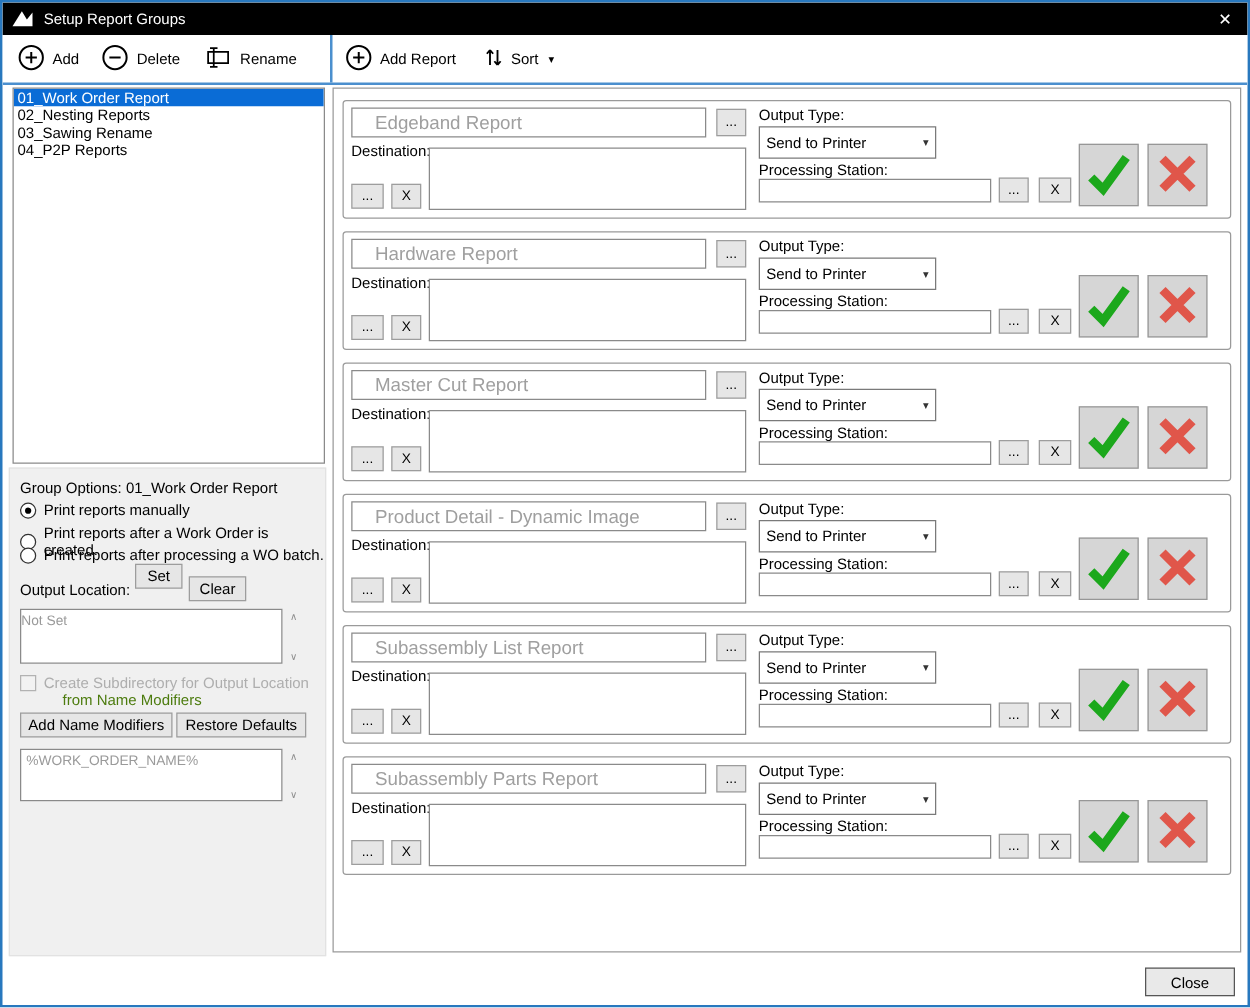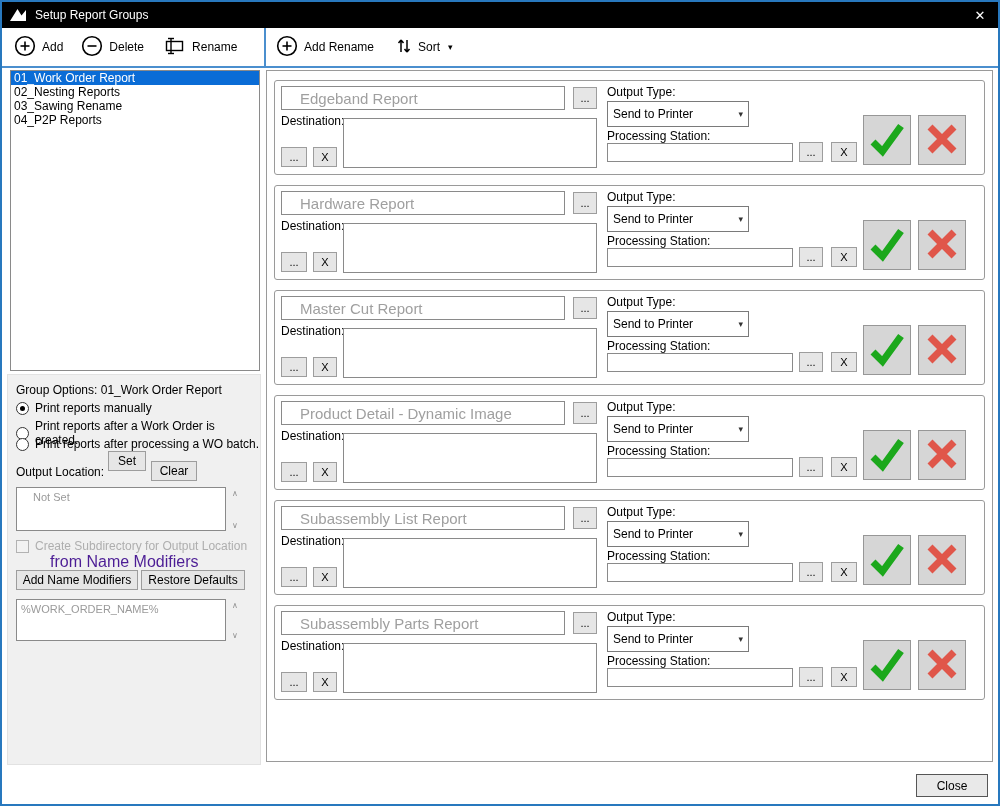--- a/index.html
+++ b/index.html
@@ -30,25 +30,25 @@
   
   .options-panel { position: absolute; left: 5px; top: 372px; width: 254px; height: 391px; background: #f0f0f0; border: 1px solid #e2e2e2; }
   .op-title { position: absolute; left: 8px; top: 8px; font-size: 12px; color: #000; }
   .radio-row { position: absolute; left: 8px; display: flex; align-items: center; gap: 6px; font-size: 12px; color: #000; }
   .radio { width: 13px; height: 13px; border: 1px solid #333; border-radius: 50%; background: #fff; position: relative; flex: 0 0 auto; }
   .radio.checked::after { content: ""; position: absolute; left: 3px; top: 3px; width: 5px; height: 5px; border-radius: 50%; background: #000; }
   .ol-label { position: absolute; left: 8px; top: 90px; font-size: 12px; }
   .btn { background: #e6e6e6; border: 1px solid #9d9d9d; font-size: 12px; display: flex; align-items: center; justify-content: center; color: #000; cursor: default; }
   .set-btn { position: absolute; left: 100px; top: 76px; width: 38px; height: 20px; }
   .clear-btn { position: absolute; left: 143px; top: 86px; width: 46px; height: 20px; }
-  .loc-box { position: absolute; left: 8px; top: 112px; width: 210px; height: 44px; border: 1px solid #8a8a8a; background: #fff; color: #9a9a9a; font-size: 11px; padding: 3px 16px; resize: none; overflow: hidden; }
+  .loc-box { position: absolute; left: 8px; top: 112px; width: 210px; height: 44px; border: 1px solid #8a8a8a; background: #fff; color: #9a9a9a; font-size: 11px; padding: 3px 0; resize: none; overflow: hidden; }
   .chev { position: absolute; width: 14px; text-align: center; font-size: 8px; color: #8f8f8f; line-height: 10px; cursor: default; }
   .chk-box { position: absolute; left: 8px; top: 165px; width: 13px; height: 13px; border: 1px solid #b2b2b2; background: #f2f2f2; }
   .chk-line1 { position: absolute; left: 27px; top: 164px; font-size: 12px; color: #aeaeae; }
-  .chk-line2 { position: absolute; left: 42px; top: 178px; font-size: 16px; color: #4c1d95; }
+  .chk-line2 { position: absolute; left: 42px; top: 178px; font-size: 12px; color: #4d7c0f; }
   .modifiers-btn { position: absolute; left: 8px; top: 195px; width: 122px; height: 20px; }
   .defaults-btn { position: absolute; left: 133px; top: 195px; width: 104px; height: 20px; }
   .mod-box { position: absolute; left: 8px; top: 224px; width: 210px; height: 42px; border: 1px solid #8a8a8a; background: #fff; color: #9a9a9a; font-size: 11px; padding: 3px 4px; resize: none; overflow: hidden; }
 
   
   .reports-panel { position: absolute; left: 264px; top: 68px; width: 727px; height: 692px; border: 1px solid #9a9a9a; background: #fff; padding: 9px 7px; }
   .report-row { position: relative; width: 711px; height: 95px; border: 1px solid #9a9a9a; border-radius: 3px; margin-bottom: 10px; background: #fff; }
   .report-name { position: absolute; left: 6px; top: 5px; width: 284px; height: 24px; border: 1px solid #8a8a8a; font-size: 15px; color: #9f9f9f; padding: 0 18px; background: #fff; }
   .mini { position: absolute; font-size: 11px; }
   .name-browse { left: 298px; top: 6px; width: 24px; height: 22px; }
@@ -122,21 +122,21 @@
     <div class="tb-divider"></div>
     <div class="tb-group tb-right">
       <button class="tb-btn">
         <span>
           <svg width="22" height="22" viewBox="0 0 22 22">
               <circle cx="11" cy="11" r="9.3" fill="none" stroke="#000" stroke-width="1.6"></circle>
               <line x1="11" y1="6.5" x2="11" y2="15.5" stroke="#000" stroke-width="1.6"></line>
               <line x1="6.5" y1="11" x2="15.5" y2="11" stroke="#000" stroke-width="1.6"></line>
             </svg>
         </span>
-        <span>Add Rename</span>
+        <span>Add Report</span>
       </button>
       <button class="tb-btn">
         <span>
           <svg width="16" height="20" viewBox="0 0 16 20">
               <path d="M5 16 V4 M5 4 L2.5 7 M5 4 L7.5 7" stroke="#000" stroke-width="1.5" fill="none"></path>
               <path d="M11 4 V16 M11 16 L8.5 13 M11 16 L13.5 13" stroke="#000" stroke-width="1.5" fill="none"></path>
             </svg>
         </span>
         <span>Sort</span>
         <span class="sort-caret">▾</span>

